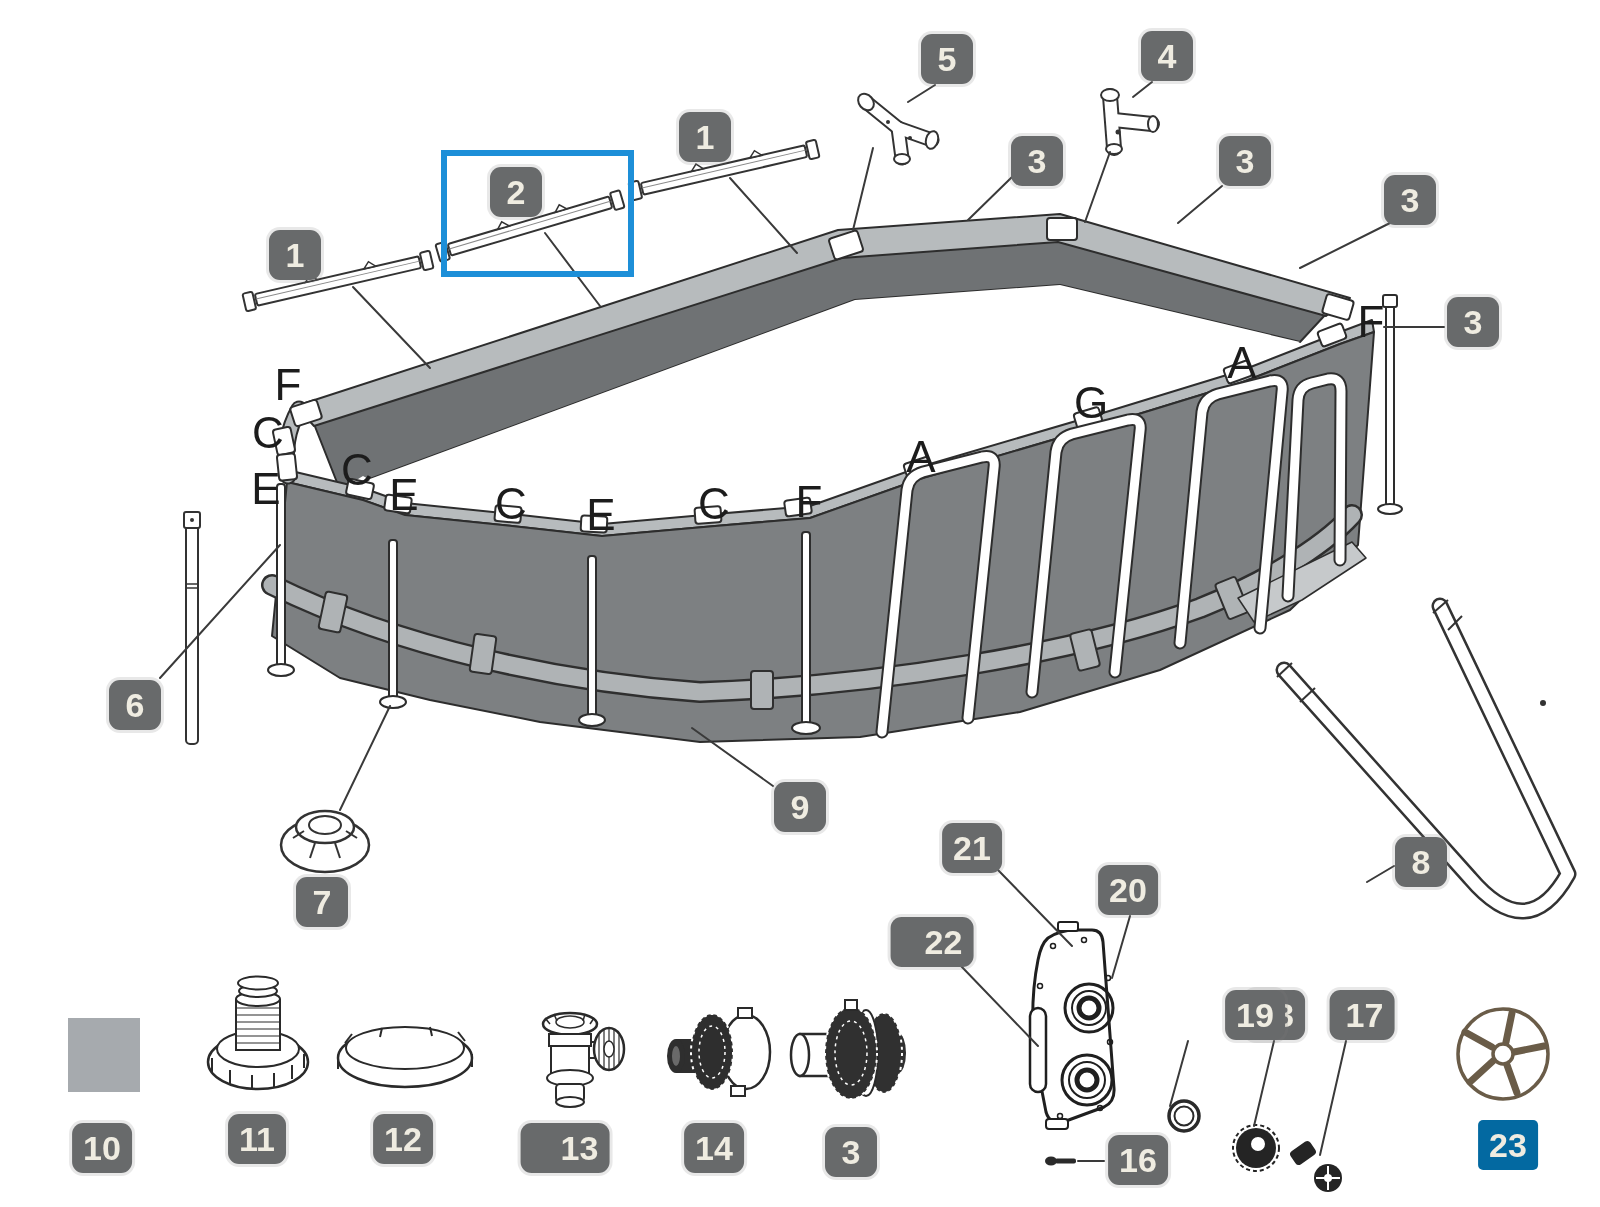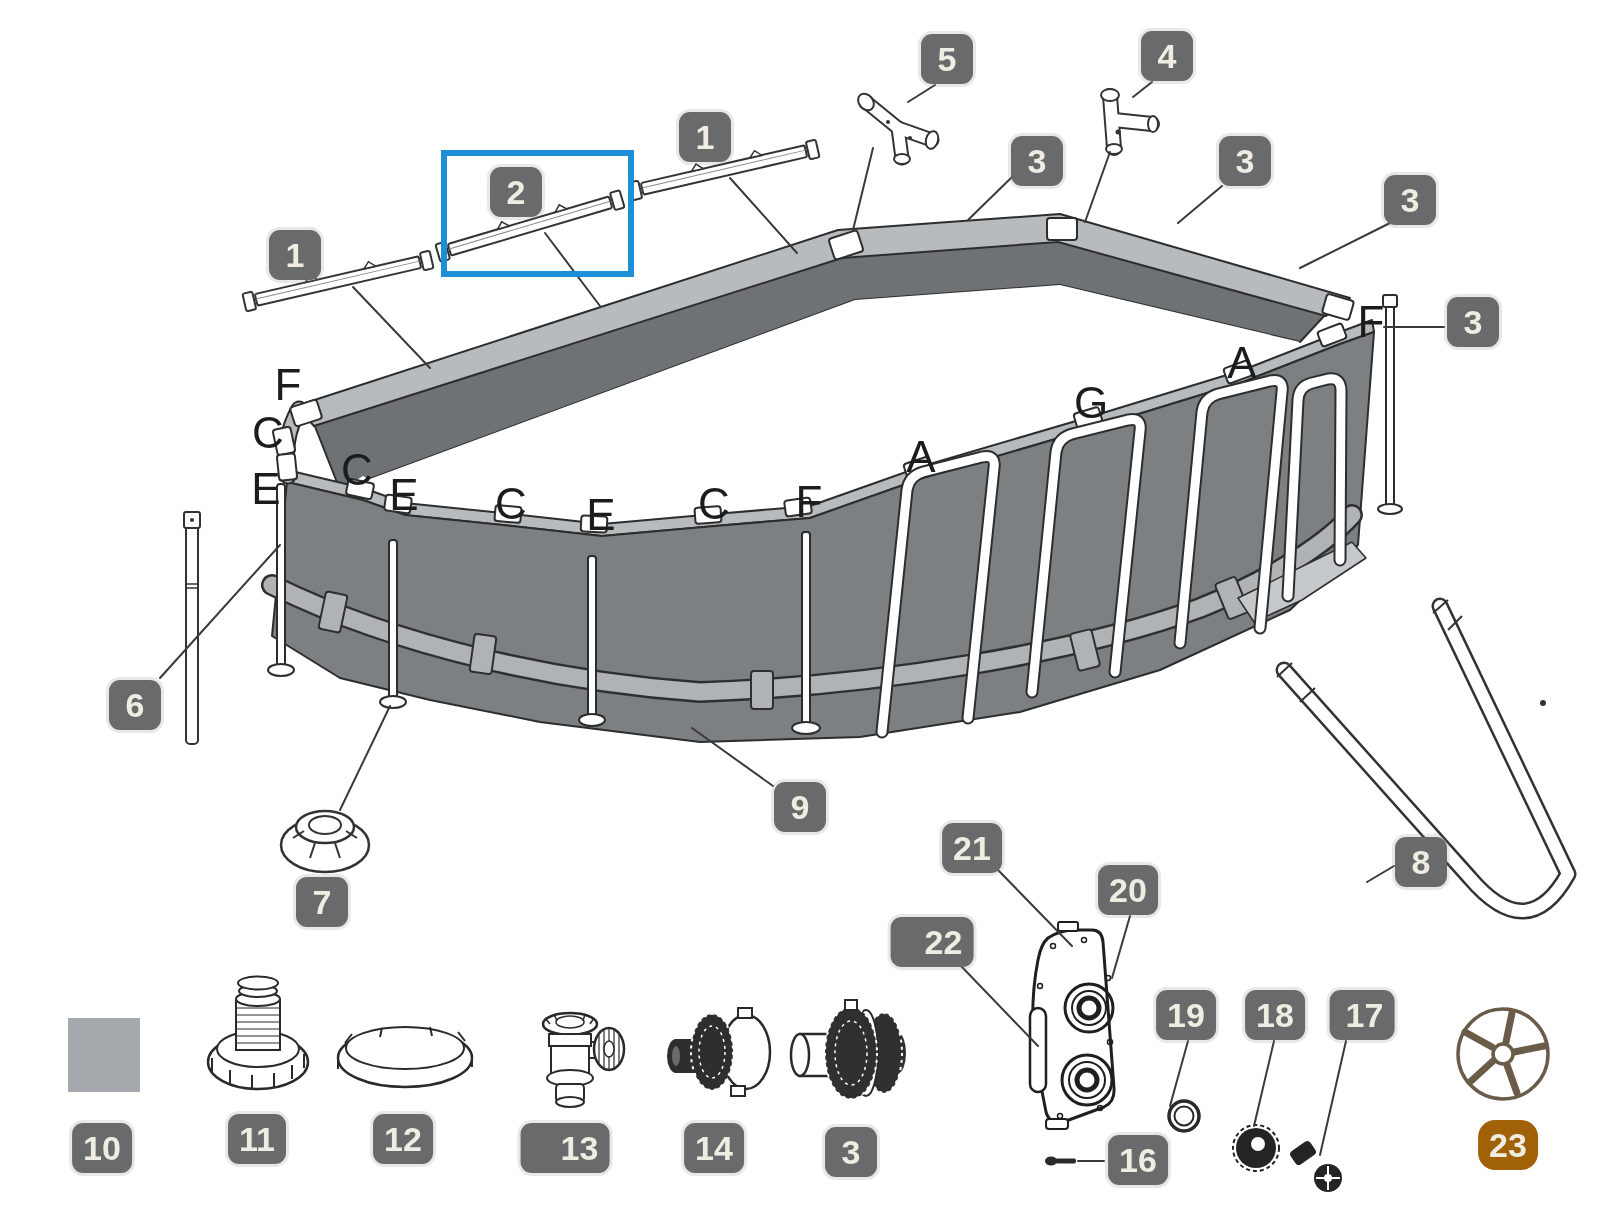--- a/index.html
+++ b/index.html
@@ -6,21 +6,21 @@
   .stage{position:relative;width:1600px;height:1207px;background:#ffffff;overflow:hidden;
          font-family:"Liberation Sans",sans-serif;}
   .stage svg{position:absolute;left:0;top:0;}
   .callout-layer{position:absolute;left:0;top:0;width:100%;height:100%;pointer-events:none;}
   .part-label{position:absolute;transform:translate(-50%,-50%);
       background:#686a6b;color:#efece1;font-weight:bold;font-size:34px;
       height:50px;min-width:30px;padding:0 11px;border-radius:11px;
       display:flex;align-items:center;justify-content:center;
       box-shadow:0 0 0 3px rgba(130,130,130,.18);
       font-family:"Liberation Sans",sans-serif;}
-  .part-label.dark{background:#a16207;border-radius:17px;box-shadow:none;}
+  .part-label.dark{background:#0369a1;border-radius:5px;box-shadow:none;}
   .frame-letter{position:absolute;transform:translate(-50%,-50%);
       color:#1c1c1c;font-size:44px;font-weight:400;line-height:1;
       font-family:"Liberation Sans",sans-serif;}
   .highlight-box{position:absolute;border:6px solid #1d8fd8;background:transparent;}
 </style>
 </head>
 <body>
 
 <div class="stage">
 
@@ -397,21 +397,21 @@
       <div class="part-label" style="left: 800px; top: 807px;">9</div>
       <div class="part-label" style="left: 102px; top: 1100px; margin-top: 48px;">10</div>
       <div class="part-label" style="left: 257px; top: 1139px;">11</div>
       <div class="part-label" style="left: 403px; top: 1139px;">12</div>
       <div class="part-label" style="left: 565px; top: 1148px; padding-left: 40px;">13</div>
       <div class="part-label" style="left: 714px; top: 1148px;">14</div>
       <div class="part-label" style="left: 851px; top: 1152px;">3</div>
       <div class="part-label" style="left: 1138px; top: 1160px;">16</div>
       <div class="part-label" style="left: 1362px; top: 1015px; padding-left: 16px;">17</div>
       <div class="part-label" style="left: 1275px; top: 1015px;">18</div>
-      <div class="part-label" style="left: 1186px; top: 1015px;">19</div>
+      <div class="part-label" style="left: 1255px; top: 1015px;">19</div>
       <div class="part-label" style="left: 1128px; top: 890px;">20</div>
       <div class="part-label" style="left: 972px; top: 848px;">21</div>
       <div class="part-label" style="left: 932px; top: 942px; padding-left: 34px;">22</div>
       <div class="part-label dark" style="left: 1508px; top: 1145px;">23</div>
       <div class="frame-letter" style="left: 288px; top: 385px;">F</div>
       <div class="frame-letter" style="left: 268px; top: 433px;">C</div>
       <div class="frame-letter" style="left: 266px; top: 489px;">E</div>
       <div class="frame-letter" style="left: 357px; top: 470px;">C</div>
       <div class="frame-letter" style="left: 404px; top: 495px;">E</div>
       <div class="frame-letter" style="left: 511px; top: 504px;">C</div>

